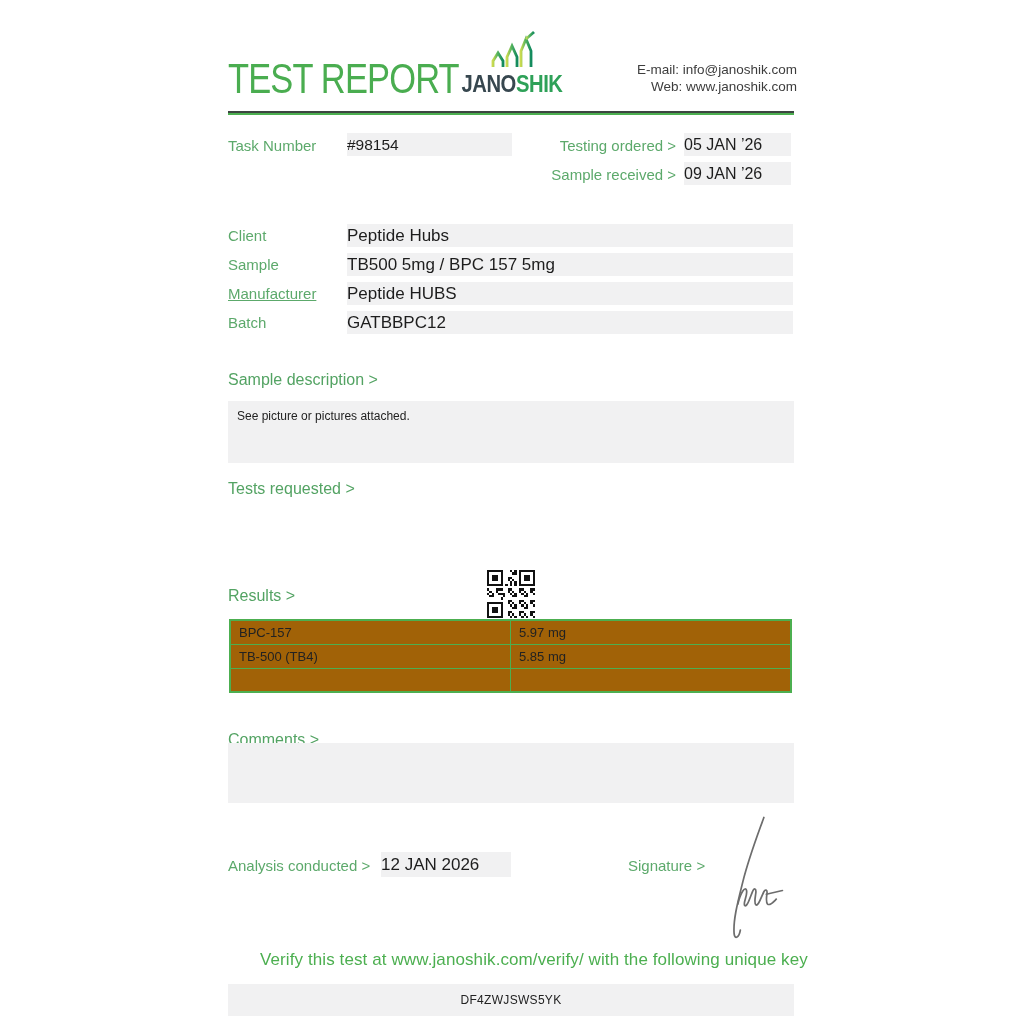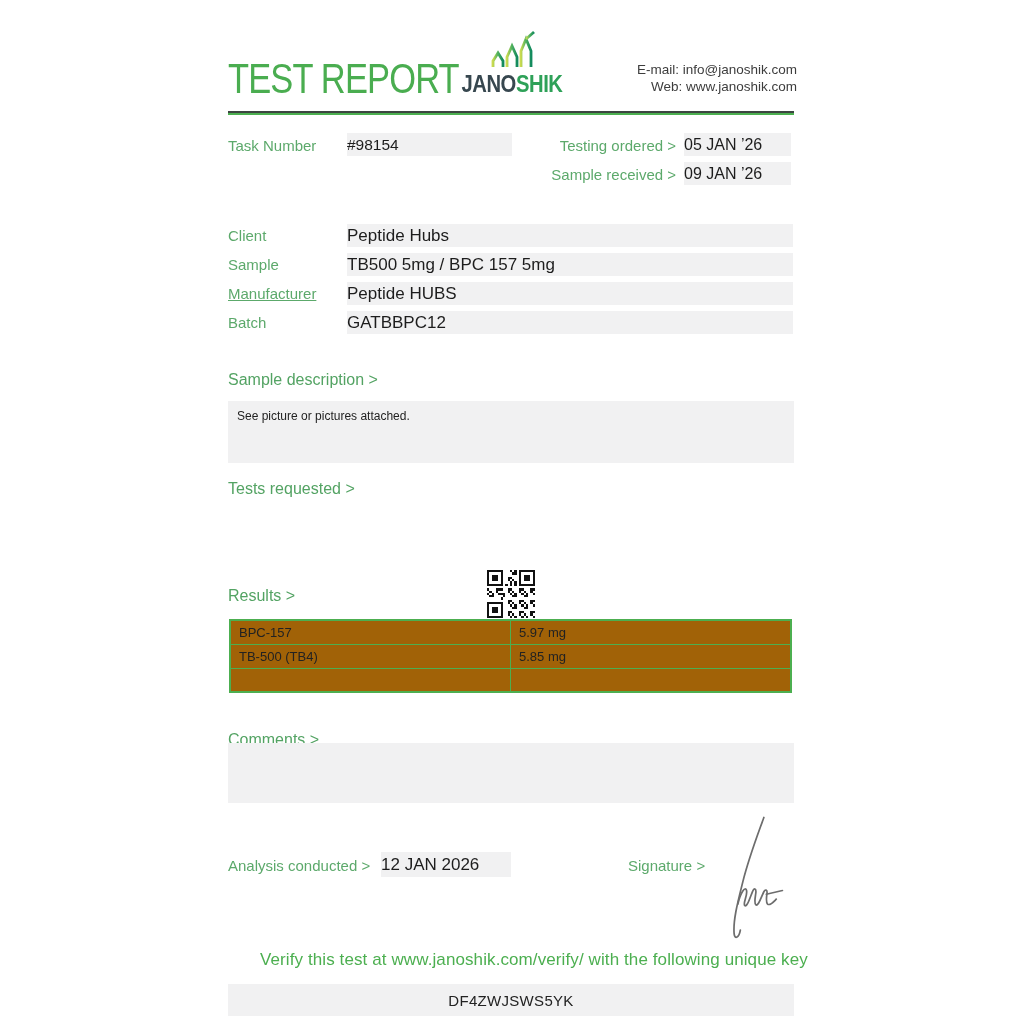--- a/index.html
+++ b/index.html
@@ -90,21 +90,21 @@
   .lbl-signature { left:628px; top:857px; }
   .signature { position:absolute; left:710px; top:815px; }
 
   .verify {
     position:absolute; left:228px; top:950px; width:566px;
     color:#4caf50; font-size:17px; white-space:nowrap; letter-spacing:.1px;margin-left:32px;
   }
   .key-box {
     position:absolute; left:228px; top:984px; width:566px; height:32px;
     background:#f1f1f2; display:flex; align-items:center; justify-content:center;
-    font-size:15px; color:#222; letter-spacing:.3px;
+    font-size:12px; color:#222; letter-spacing:.3px;
   }
 </style>
 </head>
 <body>
 
 <div class="page">
 
   <div class="title">TEST REPORT</div>
 
   <div class="logo">

